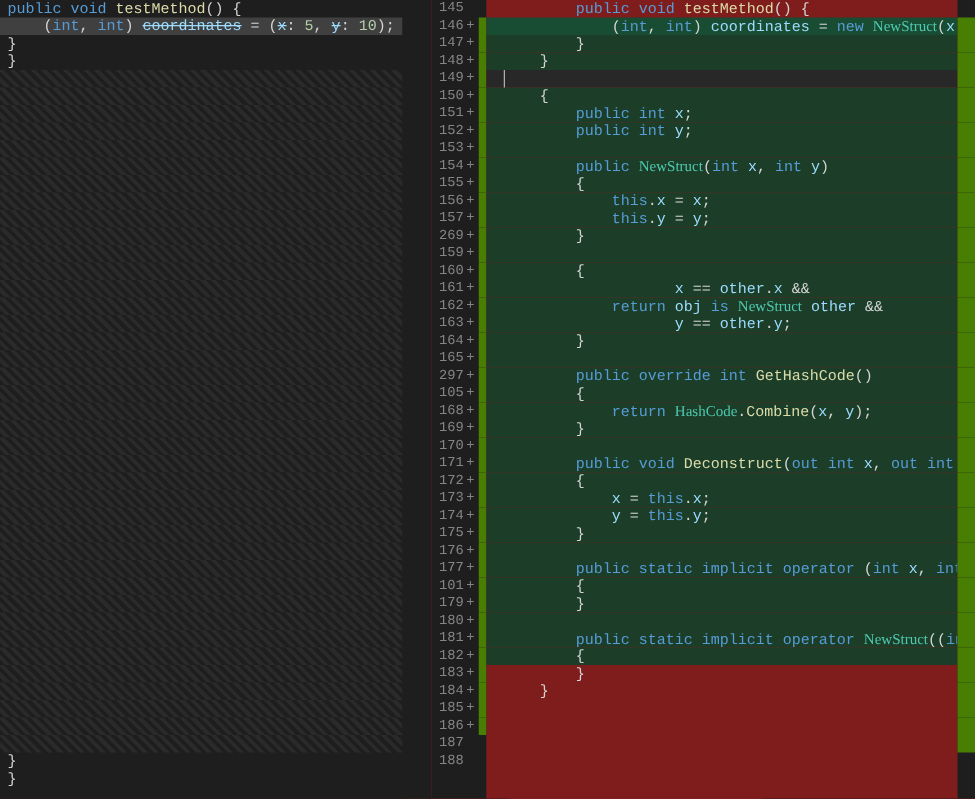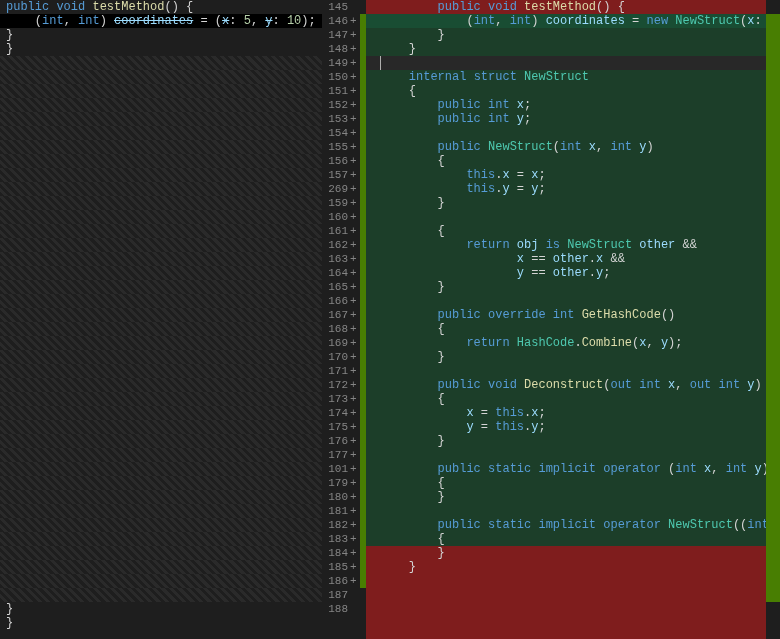--- a/index.html
+++ b/index.html
@@ -1,35 +1,35 @@
 <!DOCTYPE html>
 <html><head>
 <meta charset="utf-8">
 <style>
 * { margin:0; padding:0; box-sizing:border-box; }
 body { background:#1e1e1e; font-family:Consolas,'Courier New',monospace; font-size:12px; overflow:hidden; width:780px; height:639px; }
-.diff-container { display:flex; width:100%; height:100%; }
+.diff-container { display:flex; width:100%; height:100%;gap:23px; }
 .pane { height:100%; overflow:hidden; position:relative; }
 .pane-left { width:322px; background:#1e1e1e; }
 .pane-right { flex:1; background:#7f1d1d; display:flex; }
 .gutter-area { background:#1e1e1e; display:flex; flex-direction:column; }
 .gutter-row { display:flex; align-items:center; height:14px; }
 .lnum { width:28px; text-align:right; padding-right:2px; color:#858585; font-size:11px; line-height:14px; }
 .marker { width:10px; color:#858585; font-size:11px; text-align:left; }
 .shade { width:6px; height:14px; }
 .shade-add { background:#487e02; }
 .code-area { flex:1; overflow:hidden; }
 .line { height:14px; white-space:pre; padding-left:14px; line-height:14px; font-size:12px; }
 .line-left { padding-left:6px; }
 .bg-added { background:#1c3e29; }
 .bg-inline-add { background:#194d33; }
-.bg-inline-del { background:#000000; }
+.bg-inline-del { background:#404040; }
 .diag { background:repeating-linear-gradient(45deg,#1e1e1e,#1e1e1e 3px,#2a2a2a 3px,#2a2a2a 6px); height:14px; }
 .kw { color:#569cd6; }
-.type { color:#4ec9b0; }
+.type { color:#4ec9b0;font-family:Liberation Serif, serif; }
 .meth { color:#dcdcaa; }
 .id { color:#9cdcfe; }
 .num { color:#b5cea8; }
 .punc { color:#d4d4d4; }
 .del-token { text-decoration:line-through; }
 .cursor-line { background:#282828; }
 .cursor { display:inline-block; width:1px; height:14px; background:#aeafad; vertical-align:top; }
 .overview { width:14px; background:#1e1e1e; display:flex; flex-direction:column; }
 .ov-mark { height:2px; width:100%; }
 .ov-green { background:#487e02; }
@@ -188,26 +188,26 @@
           <div class="lnum">164</div>
           <div class="marker">+</div>
           <div class="shade shade-add"></div>
         </div>
         <div class="gutter-row">
           <div class="lnum">165</div>
           <div class="marker">+</div>
           <div class="shade shade-add"></div>
         </div>
         <div class="gutter-row">
-          <div class="lnum">166</div>
-          <div class="marker">+</div>
-          <div class="shade shade-add"></div>
-        </div>
-        <div class="gutter-row">
-          <div class="lnum">167</div>
+          <div class="lnum">297</div>
+          <div class="marker">+</div>
+          <div class="shade shade-add"></div>
+        </div>
+        <div class="gutter-row">
+          <div class="lnum">105</div>
           <div class="marker">+</div>
           <div class="shade shade-add"></div>
         </div>
         <div class="gutter-row">
           <div class="lnum">168</div>
           <div class="marker">+</div>
           <div class="shade shade-add"></div>
         </div>
         <div class="gutter-row">
           <div class="lnum">169</div>
@@ -309,34 +309,33 @@
           <div class="marker"></div>
           <div class="shade"></div>
         </div>
       </div>
     <div class="code-area" id="right-code">
         <div class="line">        <span class="kw">public</span> <span class="kw">void</span> <span class="meth">testMethod</span><span class="punc">() {</span></div>
         <div class="line bg-inline-add">            <span class="punc">(</span><span class="kw">int</span><span class="punc">, </span><span class="kw">int</span><span class="punc">)</span> <span class="id">coordinates</span> <span class="punc">= </span><span class="kw">new</span> <span class="type">NewStruct</span><span class="punc">(</span><span class="id">x</span><span class="punc">: </span></div>
         <div class="line bg-added">        <span class="punc">}</span></div>
         <div class="line bg-added">    <span class="punc">}</span></div>
         <div class="line cursor-line"><span class="cursor"></span></div>
-        <div class="line bg-added">    <span class="kw">internal</span> <span class="kw">struct</span> <span class="type">NewStruct</span></div>
         <div class="line bg-added">    <span class="punc">{</span></div>
         <div class="line bg-added">        <span class="kw">public</span> <span class="kw">int</span> <span class="id">x</span><span class="punc">;</span></div>
         <div class="line bg-added">        <span class="kw">public</span> <span class="kw">int</span> <span class="id">y</span><span class="punc">;</span></div>
         <div class="line bg-added"></div>
         <div class="line bg-added">        <span class="kw">public</span> <span class="type">NewStruct</span><span class="punc">(</span><span class="kw">int</span> <span class="id">x</span><span class="punc">, </span><span class="kw">int</span> <span class="id">y</span><span class="punc">)</span></div>
         <div class="line bg-added">        <span class="punc">{</span></div>
         <div class="line bg-added">            <span class="kw">this</span><span class="punc">.</span><span class="id">x</span> <span class="punc">= </span><span class="id">x</span><span class="punc">;</span></div>
         <div class="line bg-added">            <span class="kw">this</span><span class="punc">.</span><span class="id">y</span> <span class="punc">= </span><span class="id">y</span><span class="punc">;</span></div>
         <div class="line bg-added">        <span class="punc">}</span></div>
         <div class="line bg-added"></div>
         <div class="line bg-added">        <span class="punc">{</span></div>
+        <div class="line bg-added">                   <span class="id">x</span> <span class="punc">== </span><span class="id">other</span><span class="punc">.</span><span class="id">x</span> <span class="punc">&amp;&amp;</span></div>
         <div class="line bg-added">            <span class="kw">return</span> <span class="id">obj</span> <span class="kw">is</span> <span class="type">NewStruct</span> <span class="id">other</span> <span class="punc">&amp;&amp;</span></div>
-        <div class="line bg-added">                   <span class="id">x</span> <span class="punc">== </span><span class="id">other</span><span class="punc">.</span><span class="id">x</span> <span class="punc">&amp;&amp;</span></div>
         <div class="line bg-added">                   <span class="id">y</span> <span class="punc">== </span><span class="id">other</span><span class="punc">.</span><span class="id">y</span><span class="punc">;</span></div>
         <div class="line bg-added">        <span class="punc">}</span></div>
         <div class="line bg-added"></div>
         <div class="line bg-added">        <span class="kw">public</span> <span class="kw">override</span> <span class="kw">int</span> <span class="meth">GetHashCode</span><span class="punc">()</span></div>
         <div class="line bg-added">        <span class="punc">{</span></div>
         <div class="line bg-added">            <span class="kw">return</span> <span class="type">HashCode</span><span class="punc">.</span><span class="meth">Combine</span><span class="punc">(</span><span class="id">x</span><span class="punc">, </span><span class="id">y</span><span class="punc">);</span></div>
         <div class="line bg-added">        <span class="punc">}</span></div>
         <div class="line bg-added"></div>
         <div class="line bg-added">        <span class="kw">public</span> <span class="kw">void</span> <span class="meth">Deconstruct</span><span class="punc">(</span><span class="kw">out</span> <span class="kw">int</span> <span class="id">x</span><span class="punc">, </span><span class="kw">out</span> <span class="kw">int</span> <span class="id">y</span><span class="punc">)</span></div>
         <div class="line bg-added">        <span class="punc">{</span></div>

